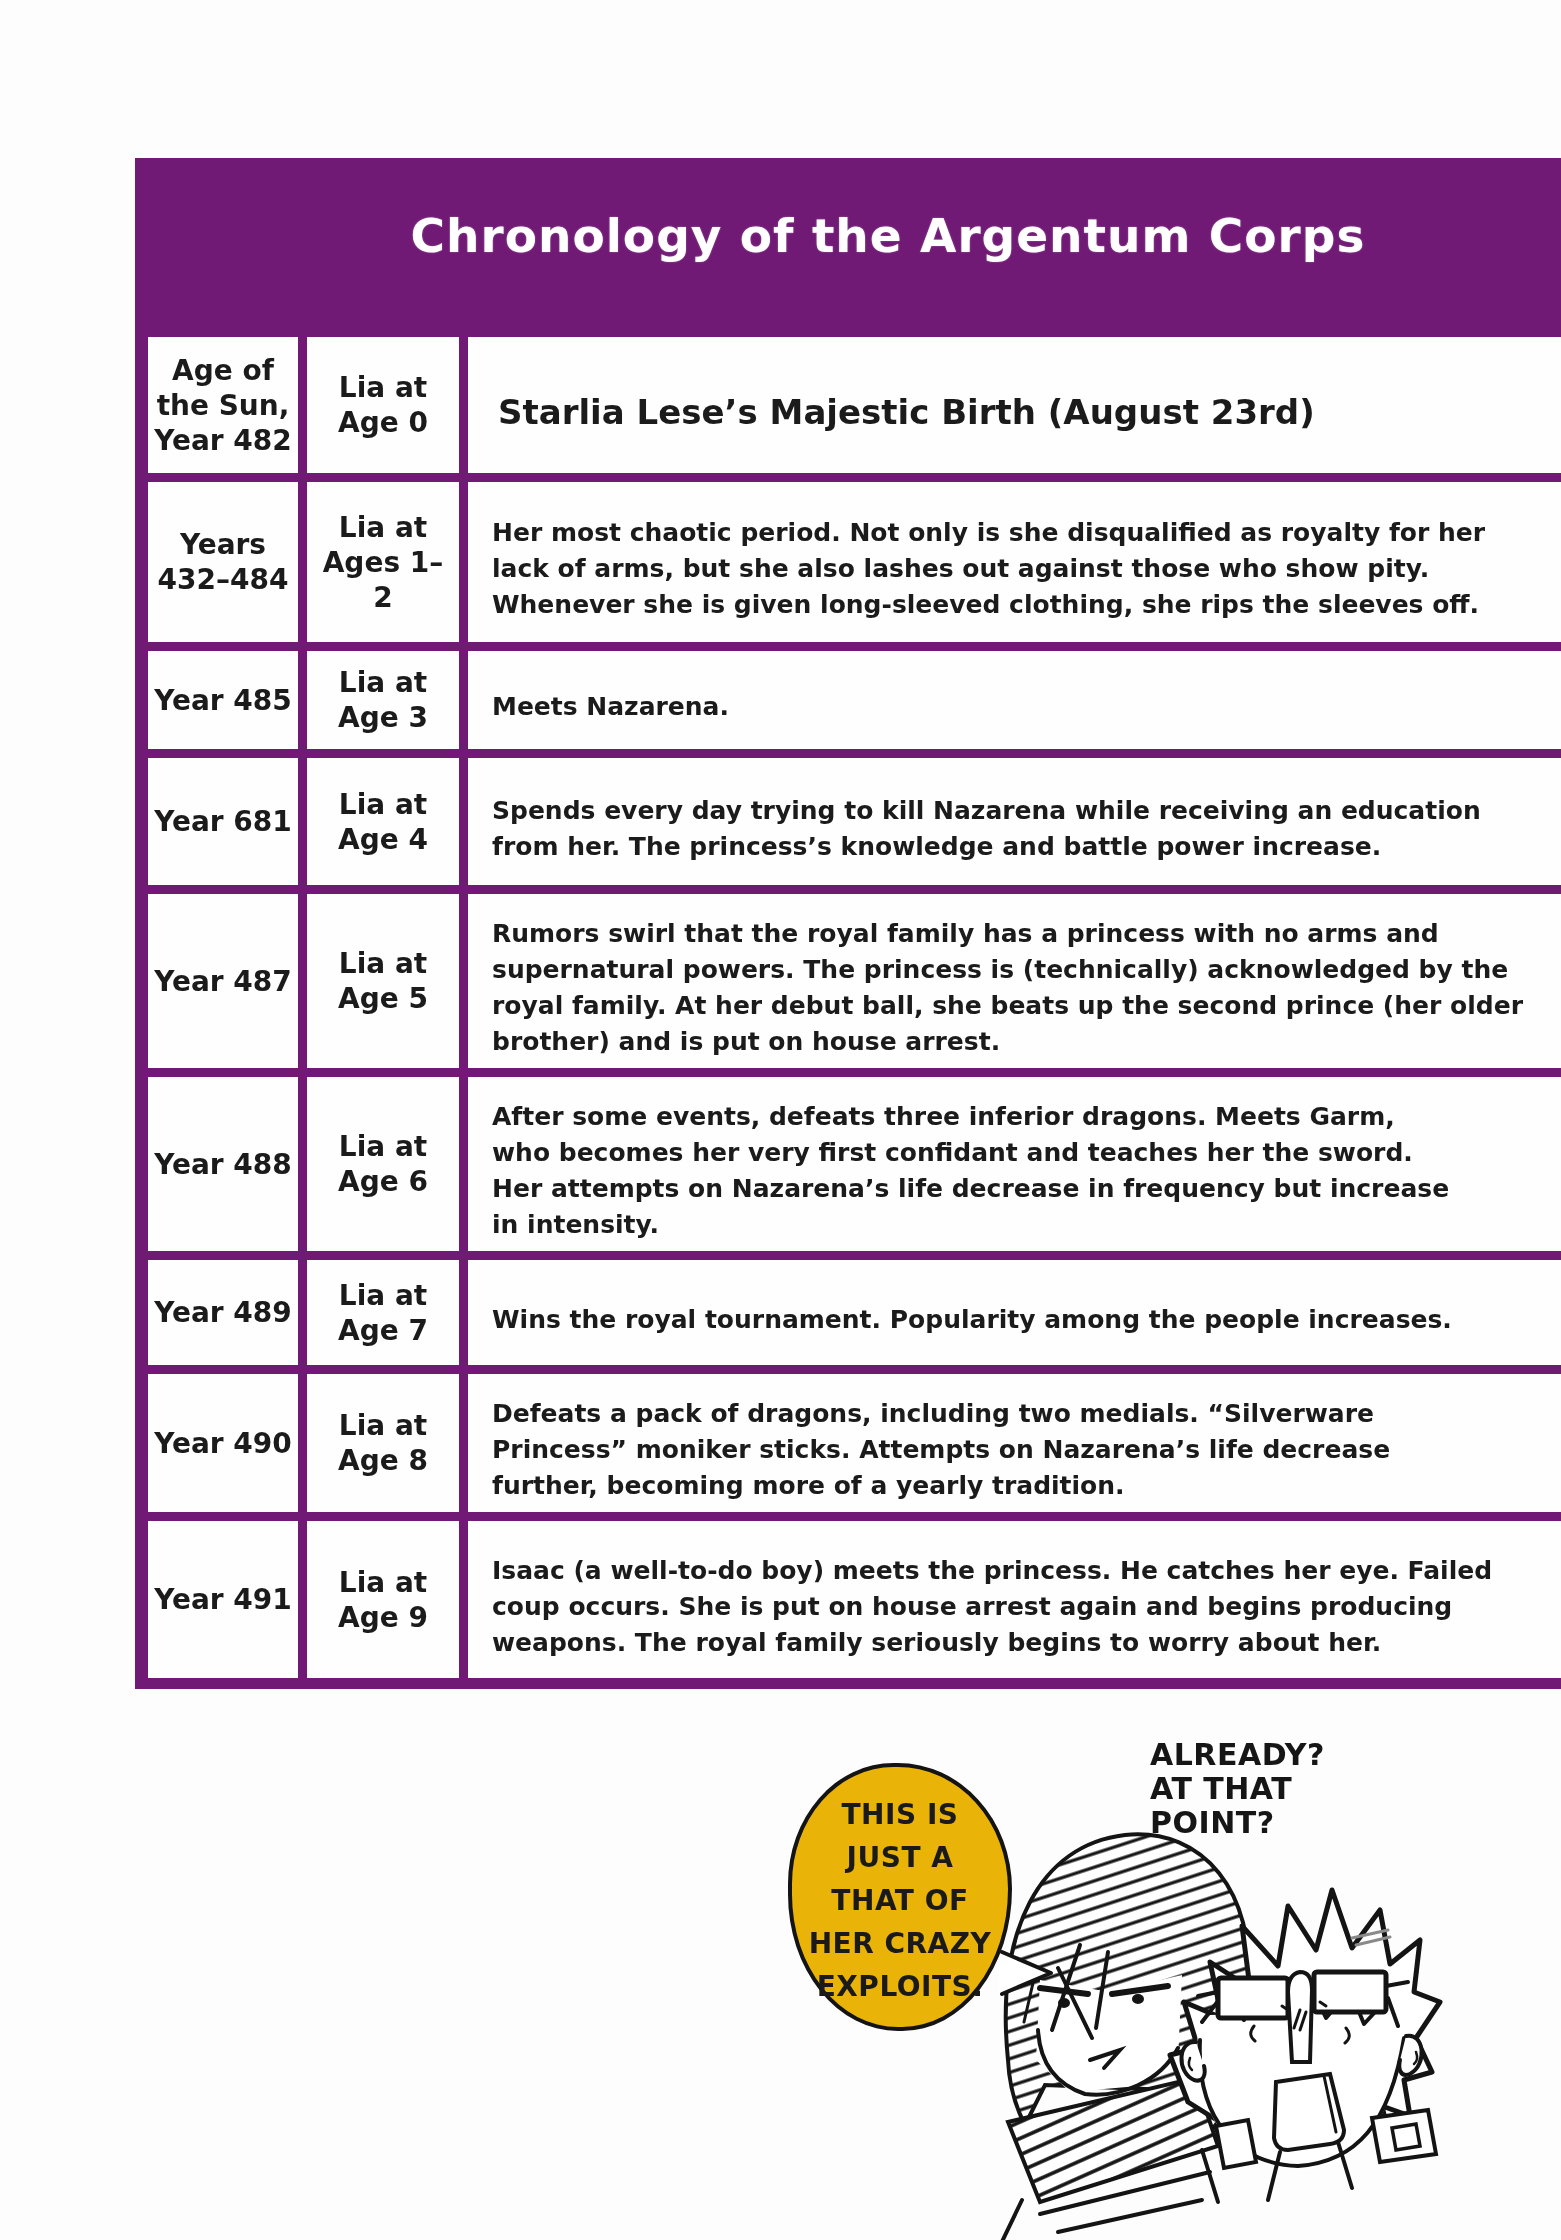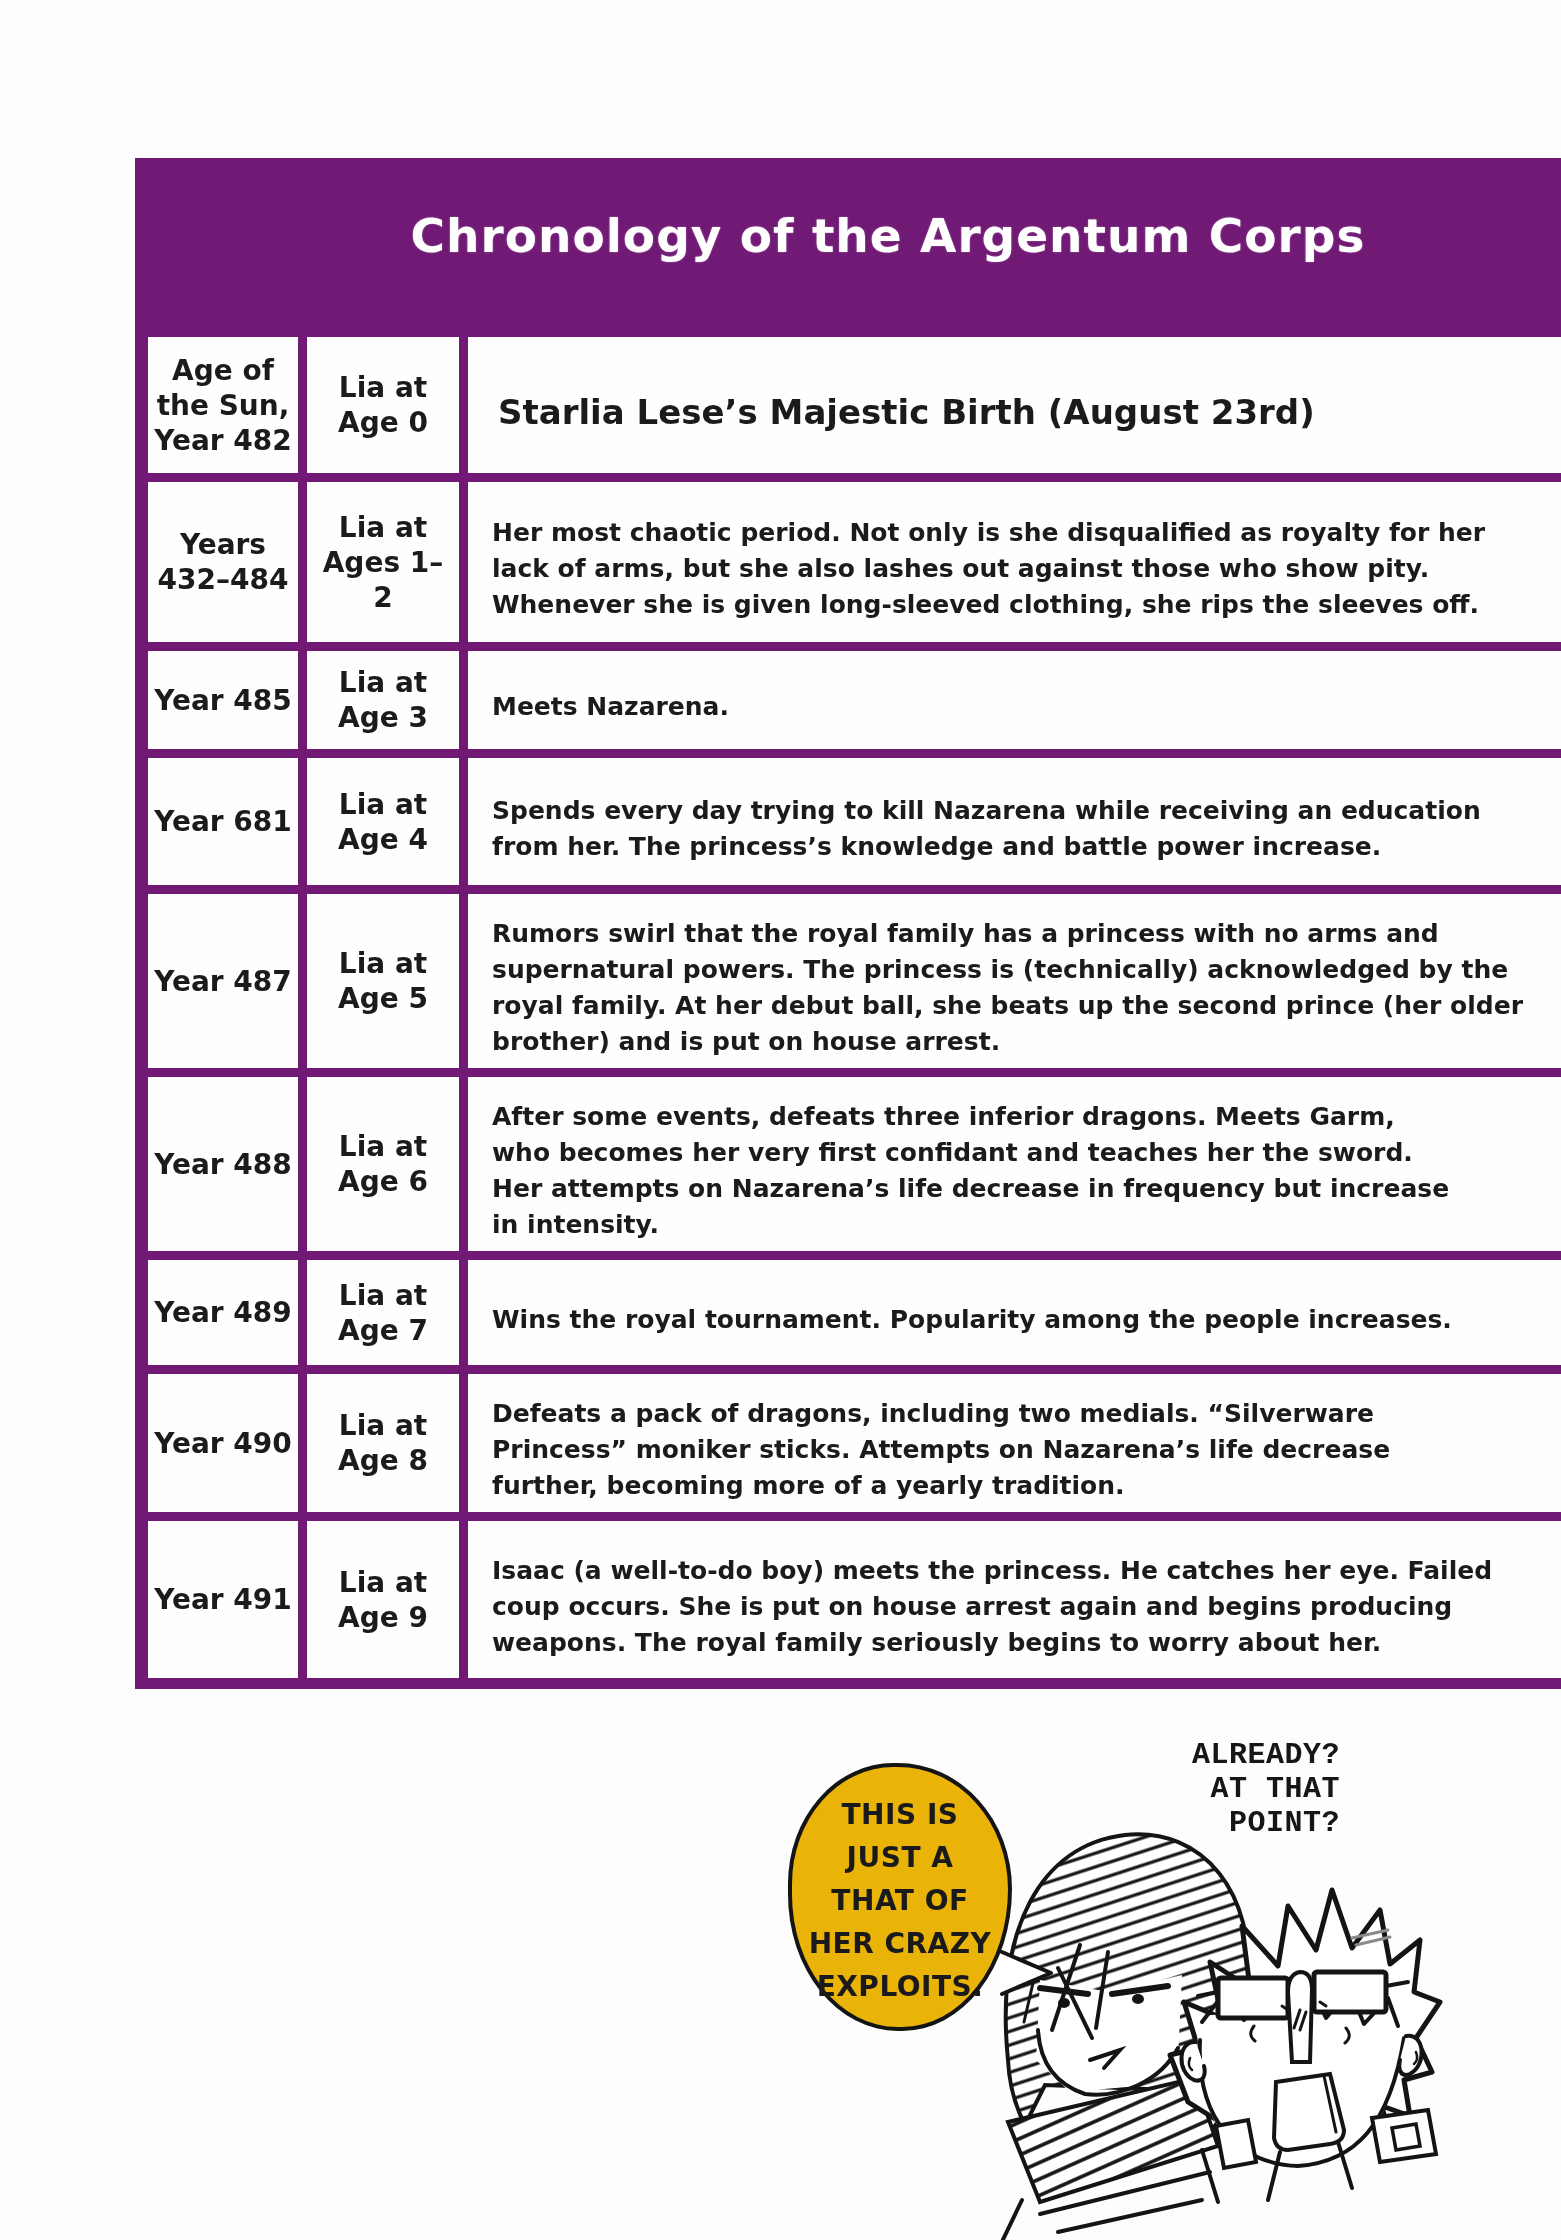--- a/index.html
+++ b/index.html
@@ -49,22 +49,21 @@
     padding-top:6px;
   }
   .speech-bubble .line{
     font-size:28px;line-height:43px;font-weight:700;color:#1a1a1a;letter-spacing:.5px;
     white-space:nowrap;
   }
   .bubble-tail{position:absolute;left:999px;top:248px;width:62px;height:50px;}
 
   .shout{
     position:absolute;left:1150px;top:38px;width:190px;
-    text-align:right;
-    font-family:Liberation Mono, monospace;
+    text-align:left;
   }
   .shout .line{
     font-size:30px;line-height:34px;font-weight:700;color:#161616;letter-spacing:.5px;
     white-space:nowrap;
   }
 </style>
 </head>
 <body>
 
 <div class="page">

